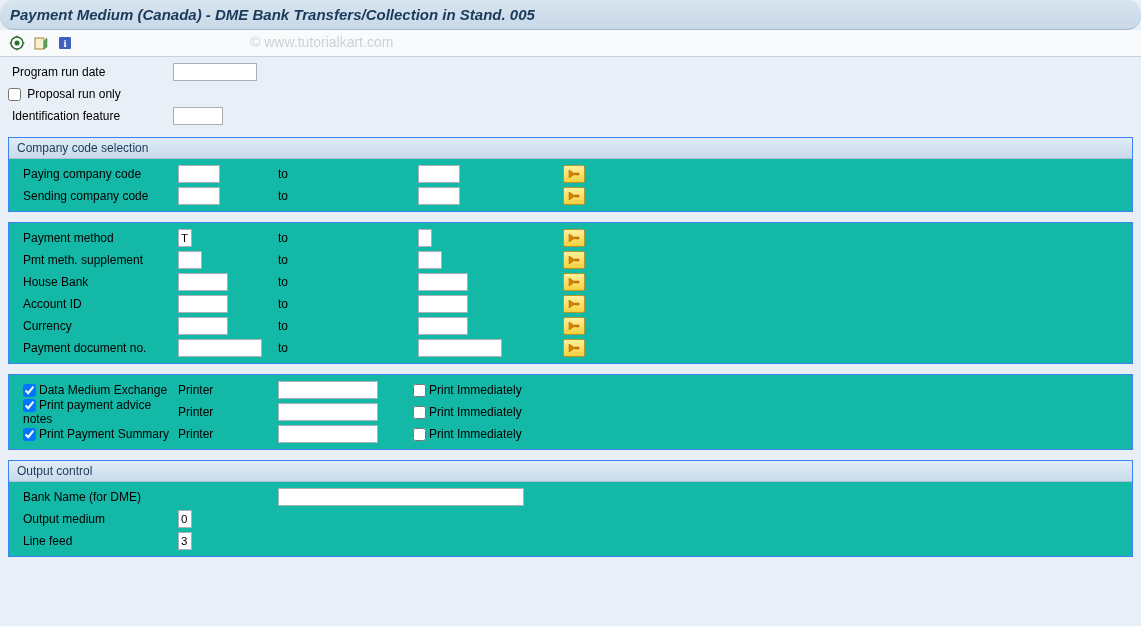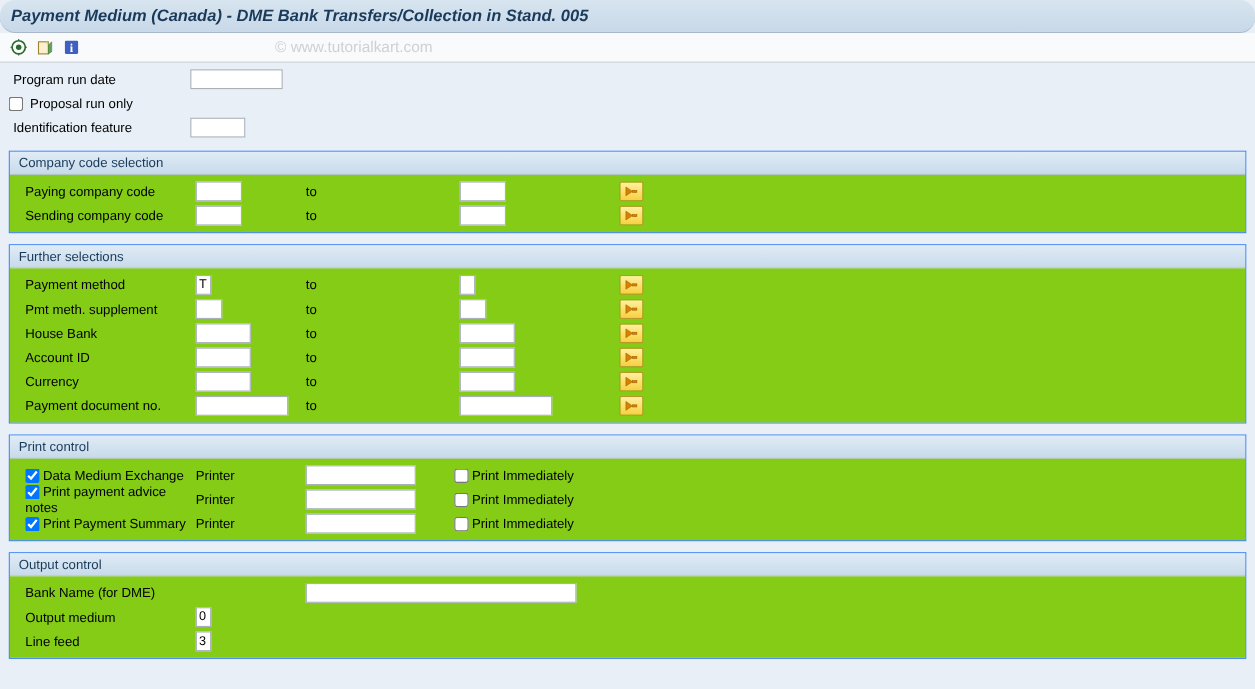--- a/index.html
+++ b/index.html
@@ -69,21 +69,21 @@
       border: 1px solid #3b82f6;
     }
     .group-header {
       background: linear-gradient(to bottom, #e0ecf6, #c8daea);
       border-bottom: 1px solid #b0c0d0;
       padding: 3px 8px;
       font-size: 12px;
       color: #1a3a5a;
     }
     .group-body {
-      background: #84cc16;
+      background: #14b8a6;
       padding: 4px 4px;
     }
     .more-btn {
       width: 22px; height: 18px;
       background: linear-gradient(to bottom, #fff0a0, #f8d040);
       border: 1px solid #b89828;
       border-radius: 2px;
       display:flex; align-items:center; justify-content:center;
       cursor: pointer;
     }
@@ -173,21 +173,20 @@
           <svg width="12" height="10" viewBox="0 0 12 10">
               <path d="M1 1 L7 5 L1 9 Z" fill="#d88000" stroke="#a06000" stroke-width="0.5"></path>
               <rect x="7" y="4" width="4" height="2" fill="#d88000" stroke="#a06000" stroke-width="0.5"></rect>
             </svg>
         </div>
       </div>
     </div>
   </div>
 
   <div class="group">
-    <div class="group-header">Further selections</div>
     <div class="group-body indented" id="further-body">
         <div class="row">
           <div class="label-col">Payment method</div>
           <div style="width:100px"><input type="text" style="width: 14px;" value="T"></div>
           <div style="width:140px"><span>to</span></div>
           <div style="width:145px"><input type="text" style="width: 14px;" value=""></div>
           <div class="more-btn">
             <svg width="12" height="10" viewBox="0 0 12 10">
               <path d="M1 1 L7 5 L1 9 Z" fill="#d88000" stroke="#a06000" stroke-width="0.5"></path>
               <rect x="7" y="4" width="4" height="2" fill="#d88000" stroke="#a06000" stroke-width="0.5"></rect>
@@ -251,21 +250,20 @@
             <svg width="12" height="10" viewBox="0 0 12 10">
               <path d="M1 1 L7 5 L1 9 Z" fill="#d88000" stroke="#a06000" stroke-width="0.5"></path>
               <rect x="7" y="4" width="4" height="2" fill="#d88000" stroke="#a06000" stroke-width="0.5"></rect>
             </svg>
           </div>
         </div>
       </div>
   </div>
 
   <div class="group">
-    <div class="group-header">Print control</div>
     <div class="group-body indented" id="print-body">
         <div class="row print-row">
           <div class="label-col2"><label class="chk-label"><input type="checkbox" checked="" style=""><span>Data Medium Exchange</span></label></div>
           <div class="printer-col">Printer</div>
           <div class="printer-input-col"><input type="text" style="width: 100px;" value=""></div>
           <div class="print-chk-col"><label class="chk-label"><input type="checkbox" style=""><span>Print Immediately</span></label></div>
         </div>
         <div class="row print-row">
           <div class="label-col2"><label class="chk-label"><input type="checkbox" checked="" style=""><span>Print payment advice notes</span></label></div>
           <div class="printer-col">Printer</div>

